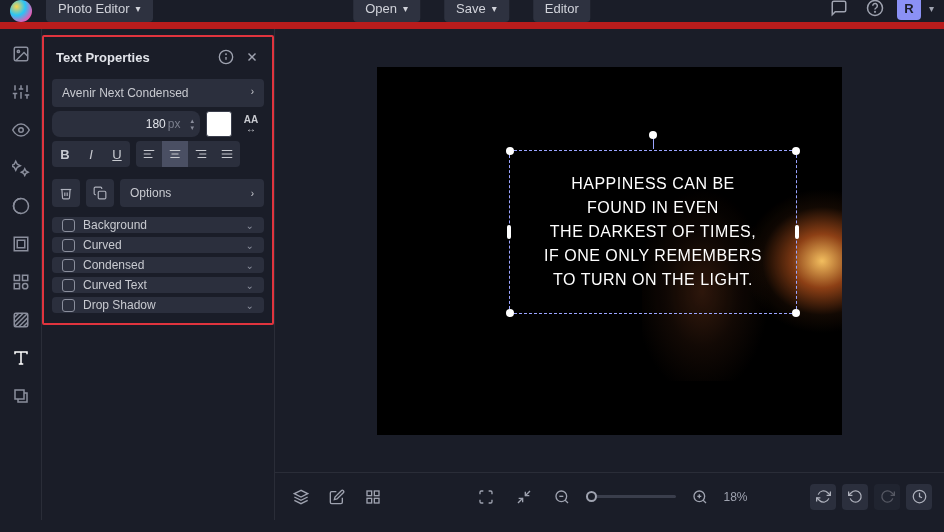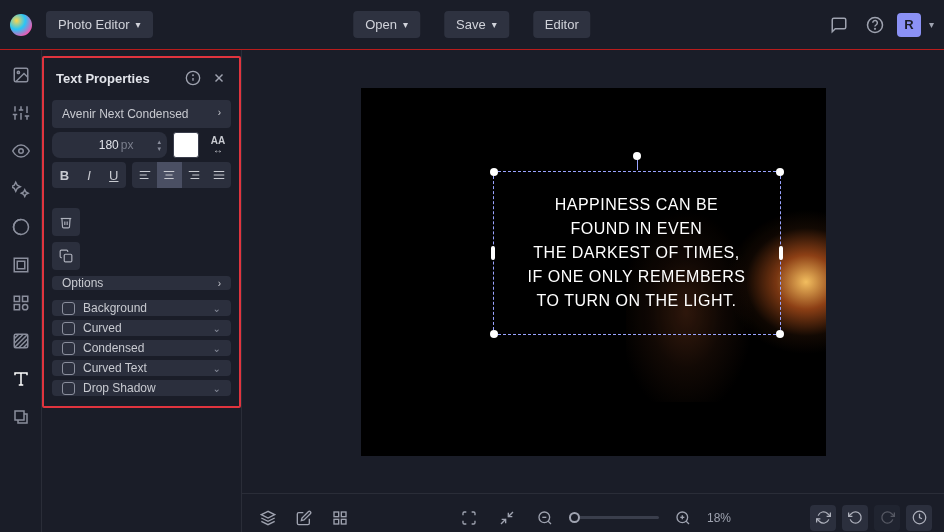--- a/index.html
+++ b/index.html
@@ -5,25 +5,25 @@
 * { box-sizing: border-box; margin: 0; padding: 0; }
 body {
   width: 944px; height: 532px;
   background: #1a1d28;
   font-family: -apple-system, BlinkMacSystemFont, "Segoe UI", sans-serif;
   color: #c8cad0;
   overflow: hidden;
   position: relative;
 }
 .topbar {
-  height: 50px;
+  height: 29px;
   display: flex;
-  align-items: center;
+  align-items: flex-end;
   padding: 0 10px;
-  border-bottom: 1px solid #b91c1c;
+  border-bottom: 7px solid #b91c1c;
 }
 .logo {
   width: 22px; height: 22px; border-radius: 50%;
   background: radial-gradient(circle at 30% 30%, #ffd54a 0%, #29c5f6 40%, #ff4fad 80%);
   margin-right: 14px;
 }
 .btn {
   background: #2e3240;
   border: none;
   color: #d1d3da;
@@ -60,21 +60,21 @@
   gap: 16px;
 }
 .side-icon {
   width: 22px; height: 22px;
   display: flex; align-items: center; justify-content: center;
   color: #8a8e9c;
   cursor: pointer;
 }
 .side-icon.active { color: #fff; }
 .panel {
-  width: 200px;
+  width: 233px;
   border-right: 1px solid #2a2d38;
   padding: 6px 0 0 0;
   position: relative;
 }
 .panel-box {
   border: 2px solid #e0343e;
   border-radius: 2px;
   margin: 0 0 0 0;
   padding: 0;
 }
@@ -98,21 +98,21 @@
   display: flex; gap: 6px; margin: 4px 8px; align-items: stretch;
 }
 .size-input {
   flex: 1;
   background: #2b2f3d; border-radius: 8px;
   display: flex; align-items: center; justify-content: flex-end;
   padding: 6px 6px 6px 8px;
   font-size: 12px; position: relative;
 }
 .size-input .num { color: #e2e4ea; }
-.size-input .unit { color: #7a7e8c; margin-left: 2px; margin-right: 24px;}
+.size-input .unit { color: #7a7e8c; margin-left: 2px; margin-right: 10px;}
 .size-input .steppers { display:flex; flex-direction:column; gap:0; font-size:7px; color:#8a8e9c; line-height:7px;}
 .color-swatch {
   width: 26px; height: 26px; background: #fff; border-radius: 3px;
   border: 1px solid #3a3e4c;
 }
 .aa-btn {
   width: 26px; height: 26px;
   display:flex;align-items:center;justify-content:center;
   color:#c8cad0;border-radius:3px;
 }
@@ -122,21 +122,21 @@
 .fmt-group {
   display: flex; background: #2b2f3d; border-radius: 4px; overflow: hidden;
 }
 .fmt-btn {
   width: 26px; height: 26px;
   display:flex;align-items:center;justify-content:center;
   color:#c8cad0; font-size: 13px; cursor:pointer;
 }
 .fmt-btn.active { background: #4a4f63; }
 .options-row {
-  display: flex; gap: 6px; margin: 20px 8px 10px 8px; flex-direction: column;
+  display: flex; gap: 6px; margin: 12px 8px 10px 8px;
 }
 .small-sq {
   width: 28px; height: 28px; background:#2b2f3d; border-radius:4px;
   display:flex;align-items:center;justify-content:center;
   color:#aeb1bc; cursor:pointer;
 }
 .options-btn {
   flex:1; background:#2b2f3d; border-radius:4px;
   display:flex;align-items:center;justify-content:space-between;
   padding: 0 10px; font-size: 12px; color:#c8cad0;

